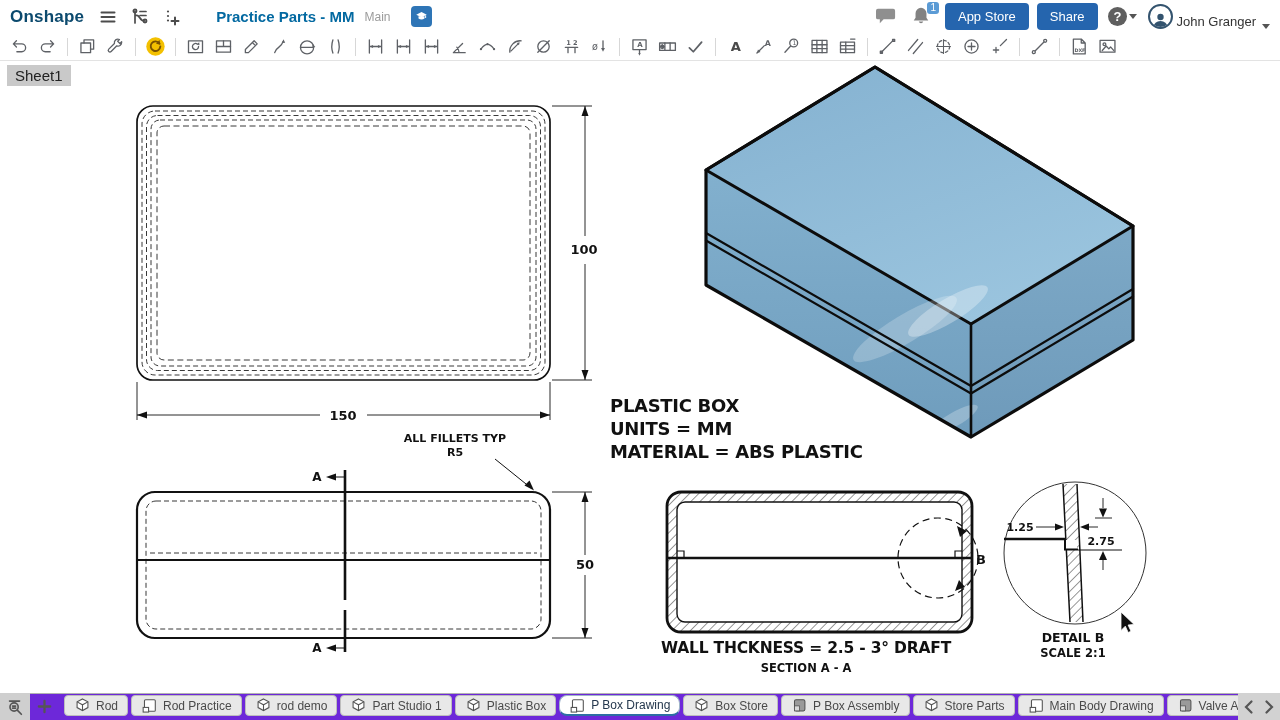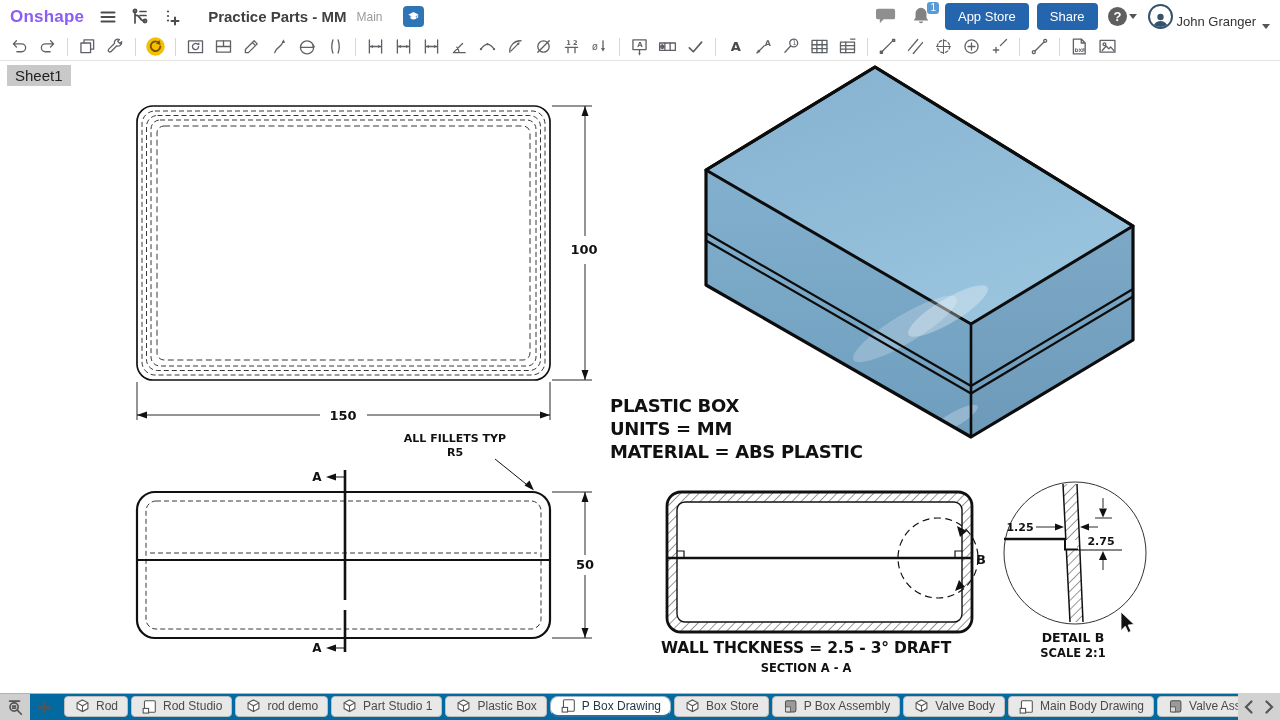--- a/index.html
+++ b/index.html
@@ -1,24 +1,24 @@
 <!DOCTYPE html>
 <html><head>
 <meta charset="utf-8">
 <style>
   html,body{margin:0;padding:0;width:1280px;height:720px;overflow:hidden;
     font-family:"Liberation Sans","DejaVu Sans",sans-serif;background:#fff;}
   
   .hdr{position:absolute;left:0;top:0;width:1280px;height:33px;background:#fff;
     display:flex;align-items:center;padding:0 10px;box-sizing:border-box;gap:8px;}
-  .logo{font-size:17px;font-weight:bold;color:#8b5cf6;letter-spacing:.2px;margin-right:4px;}
+  .logo{font-size:17px;font-weight:bold;color:#0c4a6e;letter-spacing:.2px;margin-right:4px;}
   .hic{display:flex;align-items:center;justify-content:center;width:24px;height:24px;
     background:none;border:none;padding:0;cursor:pointer;}
   .hic svg{stroke:#4c4c4c;fill:none;stroke-width:1.7;stroke-linecap:round;}
-  .doc-title{font-size:15px;font-weight:bold;color:#404040;margin-left:16px;white-space:nowrap;}
+  .doc-title{font-size:15px;font-weight:bold;color:#0369a1;margin-left:24px;white-space:nowrap;}
   .ws-name{font-size:12px;color:#9b9b9b;margin-left:2px;text-align:center;}
   .learn{width:21px;height:21px;background:#2e75b6;border-radius:4px;margin-left:12px;
     display:flex;align-items:center;justify-content:center;border:none;padding:0;}
   .spacer{flex:1;}
   .bell-wrap{position:relative;width:26px;height:24px;}
   .badge{position:absolute;top:-3px;right:-2px;background:#5b9bd5;color:#fff;font-size:10px;
     line-height:12px;padding:0 3px;border-radius:3px;}
   .btn-blue{background:#2565ae;color:#fff;font-size:13px;border:none;border-radius:4px;
     padding:6px 13px;cursor:pointer;font-family:inherit;}
   .help{width:19px;height:19px;border-radius:50%;background:#5f5f5f;color:#fff;font-size:13px;
@@ -34,22 +34,22 @@
     box-sizing:border-box;gap:1px;}
   .tb-btn{width:27px;height:26px;border:none;background:none;padding:0;display:flex;
     align-items:center;justify-content:center;cursor:pointer;}
   .tb-btn svg{width:21px;height:21px;stroke:#5e6166;fill:none;stroke-width:1.5;stroke-linecap:round;stroke-linejoin:round;}
   .tb-div{width:1px;height:18px;background:#d7d7d7;margin:0 5px;}
   
   .canvas{position:absolute;left:0;top:61px;width:1280px;height:632px;background:#fff;}
   .sheet-tab{position:absolute;left:7px;top:65px;background:#c9c9c9;color:#222;
     font-size:15px;padding:2px 8px;z-index:5;}
   
-  .tabbar{position:absolute;left:0;top:693px;width:1280px;height:27px;background:#0369a1;
-    border-top:1px solid #b2b2b2;display:flex;align-items:center;box-sizing:border-box;}
+  .tabbar{position:absolute;left:0;top:693px;width:1280px;height:27px;background:#6d28d9;
+    border-top:1px solid #b2b2b2;display:flex;align-items:flex-end;box-sizing:border-box;}
   .tabctl{width:30px;height:27px;border:none;background:#cfcfcf;display:flex;align-items:center;
     justify-content:center;padding:0;cursor:pointer;flex:0 0 auto;}
   .tabctl.plus{background:none;width:28px;}
   .tabctl svg{stroke:#555;fill:none;stroke-width:1.8;stroke-linecap:round;}
   .dtabs{display:flex;gap:3px;padding:2px 2px 2px 6px;overflow:hidden;flex:1;height:23px;}
   .dtab{display:flex;align-items:center;gap:5px;background:#e8e8e8;border:1px solid #bdbdbd;
     border-radius:4px;padding:0 9px;font-size:12px;color:#4a4a4a;white-space:nowrap;
     cursor:pointer;flex:0 0 auto;height:21px;box-sizing:border-box;}
   .dtab svg{width:17px;height:17px;flex:0 0 auto;}
   .dtab.active{background:#fff;color:#24374d;border-color:#9fb6c9;border-bottom:2px solid #2d6da3;border-radius:8px;}
@@ -635,21 +635,21 @@
       <div class="dtab">
         <svg viewBox="0 0 22 22">
           <use href="#sym-part"></use>
         </svg>
         <span>Rod</span>
       </div>
       <div class="dtab">
         <svg viewBox="0 0 22 22">
           <use href="#sym-drawing"></use>
         </svg>
-        <span>Rod Studio</span>
+        <span>Rod Practice</span>
       </div>
       <div class="dtab">
         <svg viewBox="0 0 22 22">
           <use href="#sym-part"></use>
         </svg>
         <span>rod demo</span>
       </div>
       <div class="dtab">
         <svg viewBox="0 0 22 22">
           <use href="#sym-part"></use>
@@ -677,21 +677,21 @@
       <div class="dtab">
         <svg viewBox="0 0 22 22">
           <use href="#sym-assembly"></use>
         </svg>
         <span>P Box Assembly</span>
       </div>
       <div class="dtab">
         <svg viewBox="0 0 22 22">
           <use href="#sym-part"></use>
         </svg>
-        <span>Valve Body</span>
+        <span>Store Parts</span>
       </div>
       <div class="dtab">
         <svg viewBox="0 0 22 22">
           <use href="#sym-drawing"></use>
         </svg>
         <span>Main Body Drawing</span>
       </div>
       <div class="dtab">
         <svg viewBox="0 0 22 22">
           <use href="#sym-assembly"></use>

